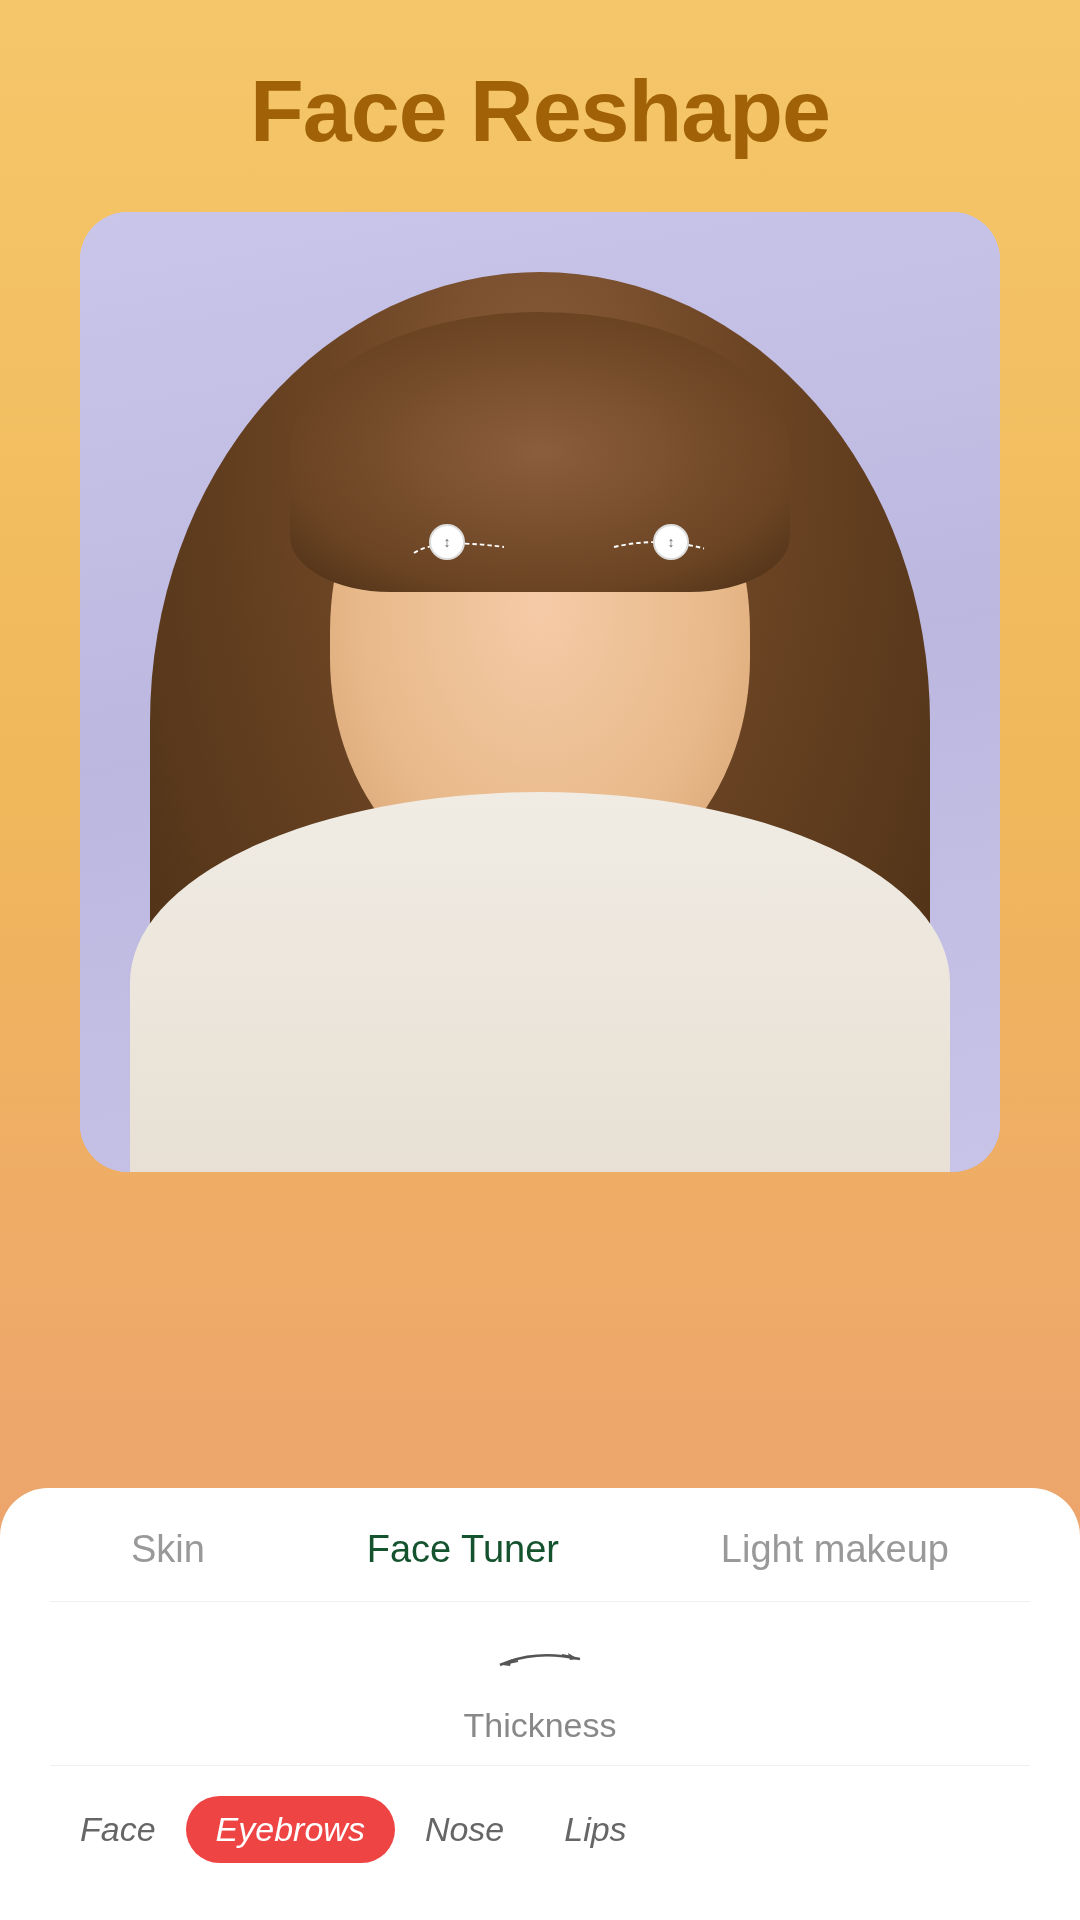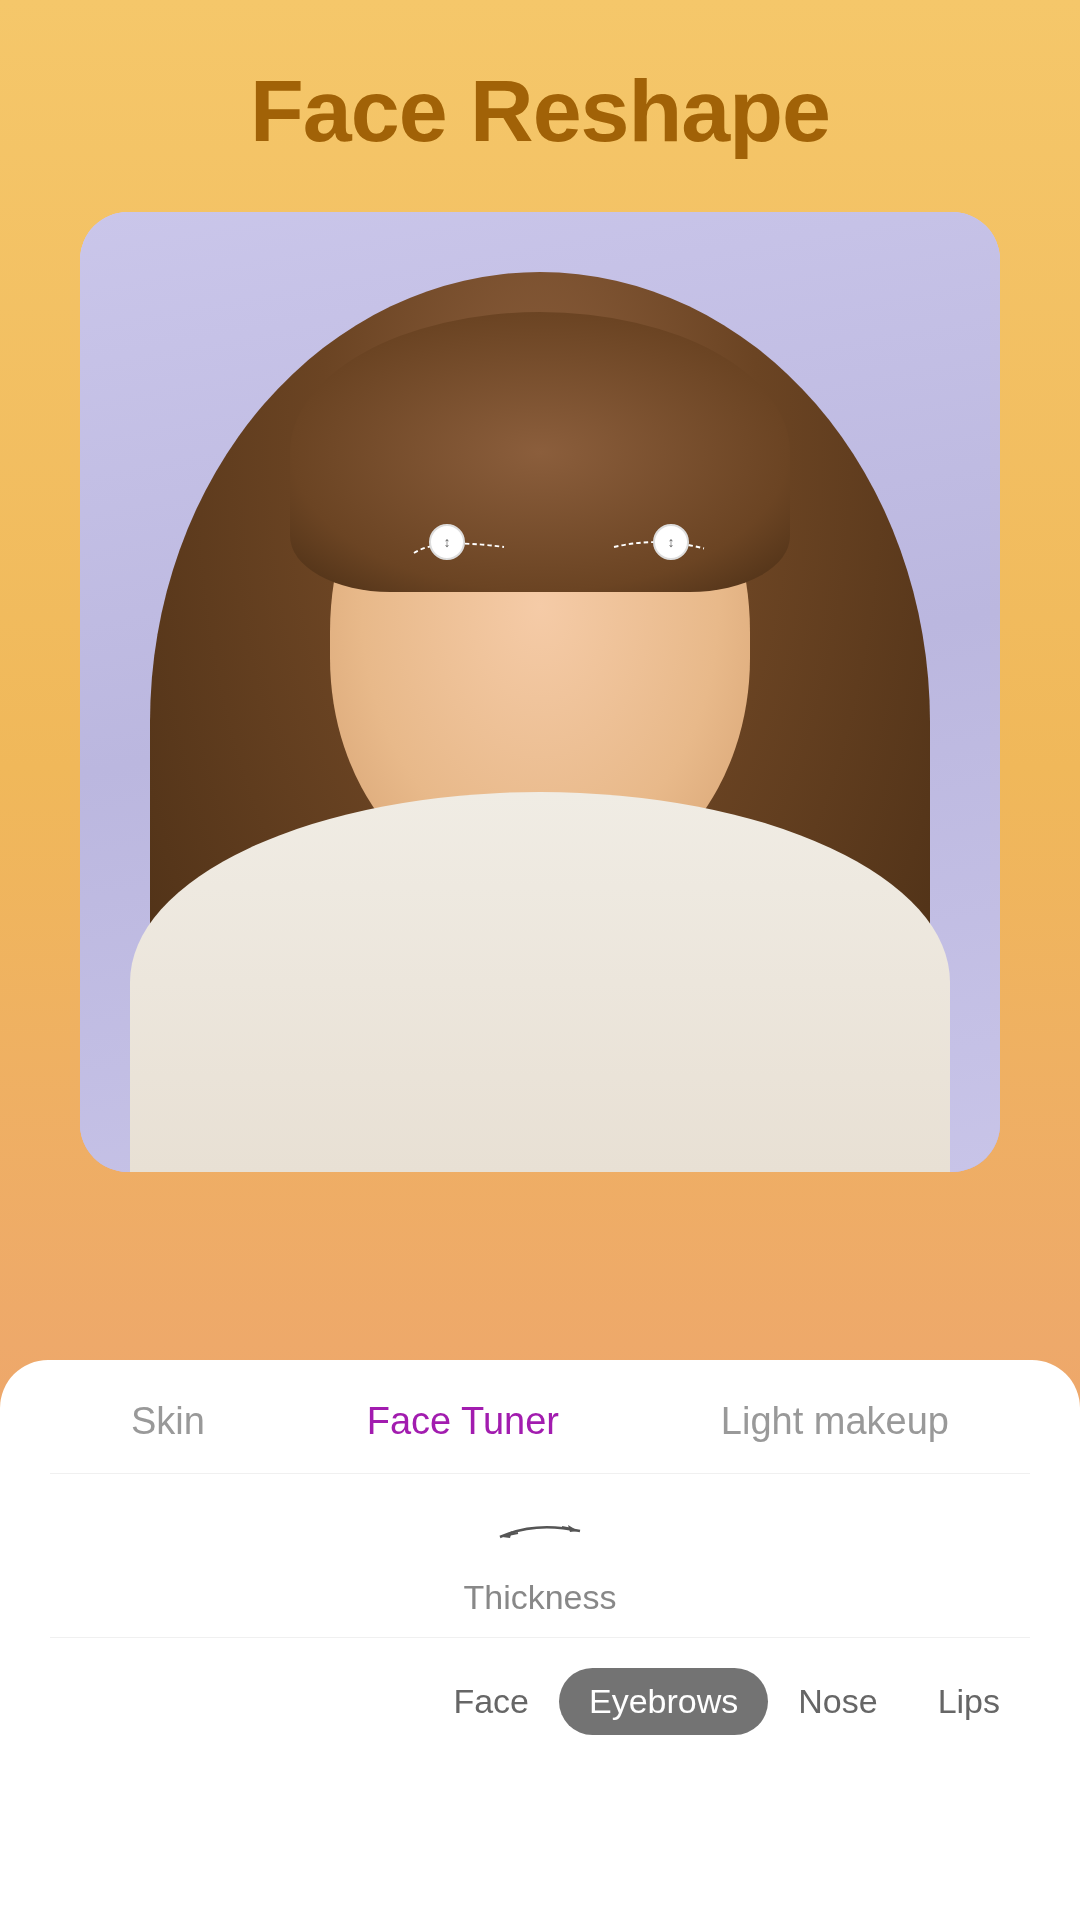--- a/index.html
+++ b/index.html
@@ -174,21 +174,21 @@
     }
 
     .tab-item {
       font-size: 38px;
       color: #999;
       font-weight: 400;
       cursor: pointer;
     }
 
     .tab-item.active {
-      color: #a21caf;
+      color: #14532d;
       font-weight: 500;
     }
 
     .tool-row {
       display: flex;
       justify-content: space-around;
       align-items: center;
       padding: 30px 0 20px;
       border-bottom: 1px solid #f0f0f0;
     }
@@ -219,36 +219,37 @@
       color: #888;
       font-weight: 400;
     }
 
     .tool-label.active {
       color: #3DCFCF;
     }
 
     .category-row {
       display: flex;
-      justify-content: flex-end;
+      justify-content: flex-start;
       align-items: center;
       padding-top: 30px;
+      font-style: italic;
     }
 
     .category-item {
       font-size: 34px;
       color: #666;
       font-weight: 400;
       padding: 14px 30px;
       border-radius: 40px;
       cursor: pointer;
     }
 
     .category-item.active {
-      background: #737373;
+      background: #ef4444;
       color: white;
       font-weight: 500;
     }
   </style>
 </head>
 <body>
 
 <h1 class="page-title">Face Reshape</h1>
 
 <div class="photo-card">
@@ -280,21 +281,21 @@
           <path d="M10 20 Q70 6 130 22" stroke="white" stroke-width="2.5" stroke-dasharray="6 4" fill="none"></path>
         </svg>
         <div class="handle-circle handle-right">
           <span class="handle-arrow">↕</span>
         </div>
       </div>
     </div>
   </div>
 </div>
 
-<div style="position: absolute; bottom: 0; left: 0; right: 0; height: 560px; background: white; border-radius: 48px 48px 0 0; padding: 40px 50px 50px; display: flex; flex-direction: column; gap: 0;">
+<div style="position: absolute; bottom: 0; left: 0; right: 0; height: 432px; background: white; border-radius: 48px 48px 0 0; padding: 40px 50px 50px; display: flex; flex-direction: column; gap: 0;">
 
   <div class="tab-row">
     <span class="tab-item">Skin</span>
     <span class="tab-item active">Face Tuner</span>
     <span class="tab-item">Light makeup</span>
   </div>
 
   <div class="tool-row">
 
 

